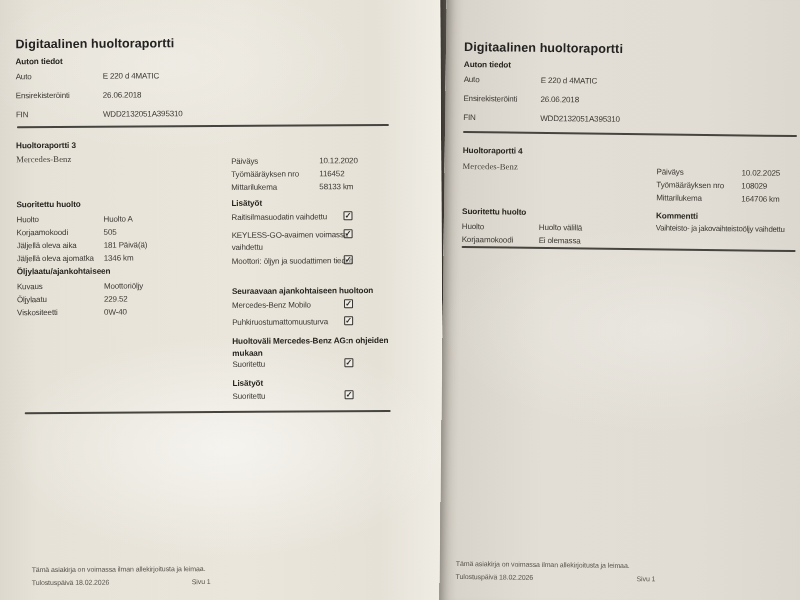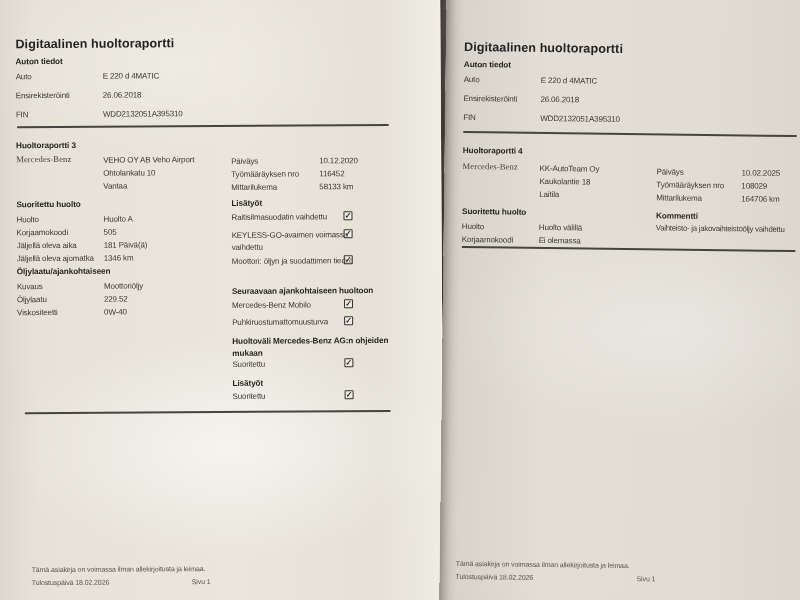--- a/index.html
+++ b/index.html
@@ -83,25 +83,20 @@
   </div>
   <div class="abs frow t" style="left:25px;top:117px;width:300px;">
     <span class="lbl">FIN</span>
     <span class="val">WDD2132051A395310</span>
   </div>
 
   <div class="hr" style="left:26px;top:135px;width:372px;"></div>
 
   <div class="abs h" style="left:25px;top:150px;">Huoltoraportti 3</div>
   <div class="abs brand" style="left:25px;top:163px;">Mercedes-Benz</div>
-  <div class="abs t lines" style="left:112px;top:163px;">
-    <div>VEHO OY AB Veho Airport</div>
-    <div>Ohtolankatu 10</div>
-    <div>Vantaa</div>
-  </div>
   <div class="abs" style="left:240px;top:165px;">
     <div class="mrow t">
       <span class="lbl">Päiväys</span>
       <span>10.12.2020</span>
     </div>
     <div class="mrow t">
       <span class="lbl">Työmääräyksen nro</span>
       <span>116452</span>
     </div>
     <div class="mrow t">
@@ -205,25 +200,20 @@
   </div>
   <div class="abs frow t" style="left:18px;top:121px;width:300px;">
     <span class="lbl">FIN</span>
     <span>WDD2132051A395310</span>
   </div>
 
   <div class="hr" style="left:18px;top:141px;width:334px;"></div>
 
   <div class="abs h" style="left:18px;top:156px;">Huoltoraportti 4</div>
   <div class="abs brand" style="left:18px;top:171px;">Mercedes-Benz</div>
-  <div class="abs t lines" style="left:95px;top:171px;">
-    <div>KK-AutoTeam Oy</div>
-    <div>Kaukolantie 18</div>
-    <div>Laitila</div>
-  </div>
   <div class="abs" style="left:212px;top:173px;">
     <div class="mrow t">
       <span class="lbl">Päiväys</span>
       <span>10.02.2025</span>
     </div>
     <div class="mrow t">
       <span class="lbl">Työmääräyksen nro</span>
       <span>108029</span>
     </div>
     <div class="mrow t">

